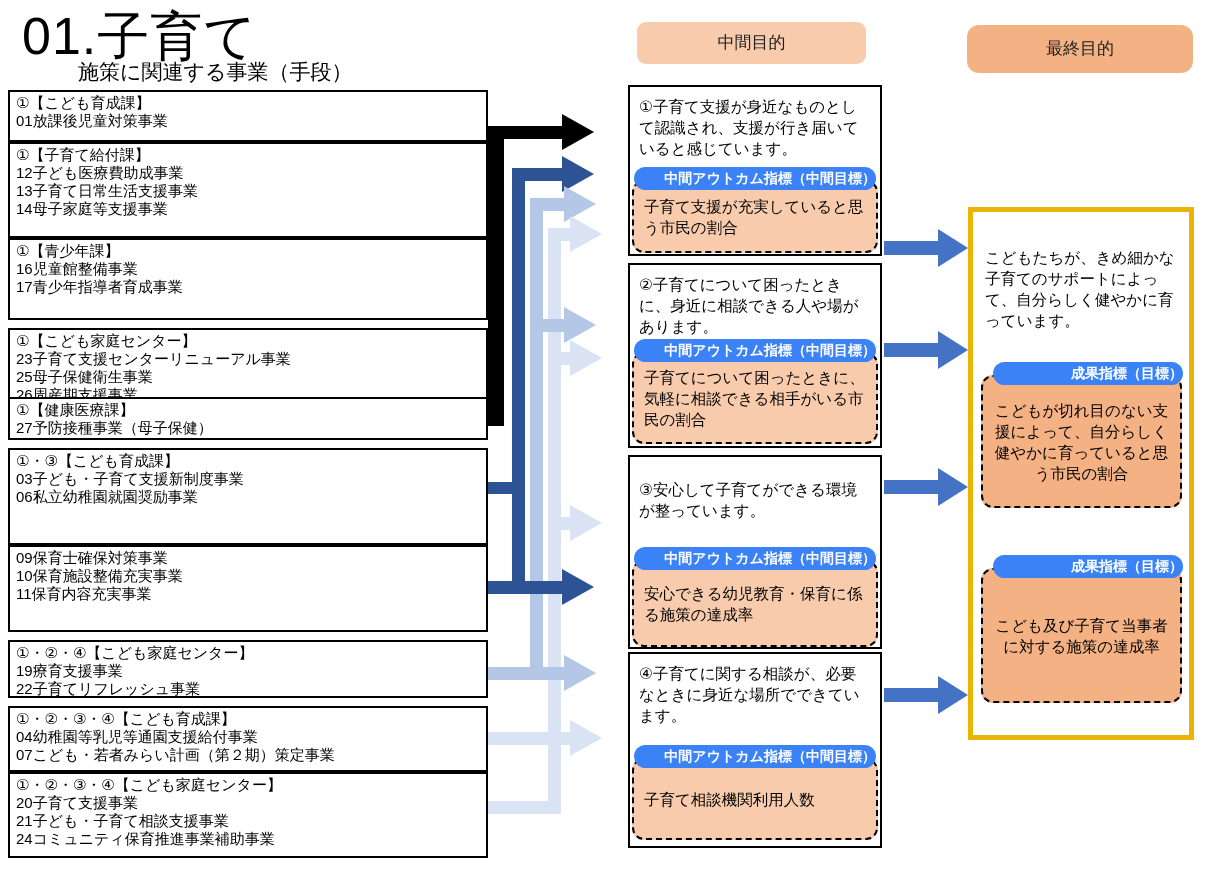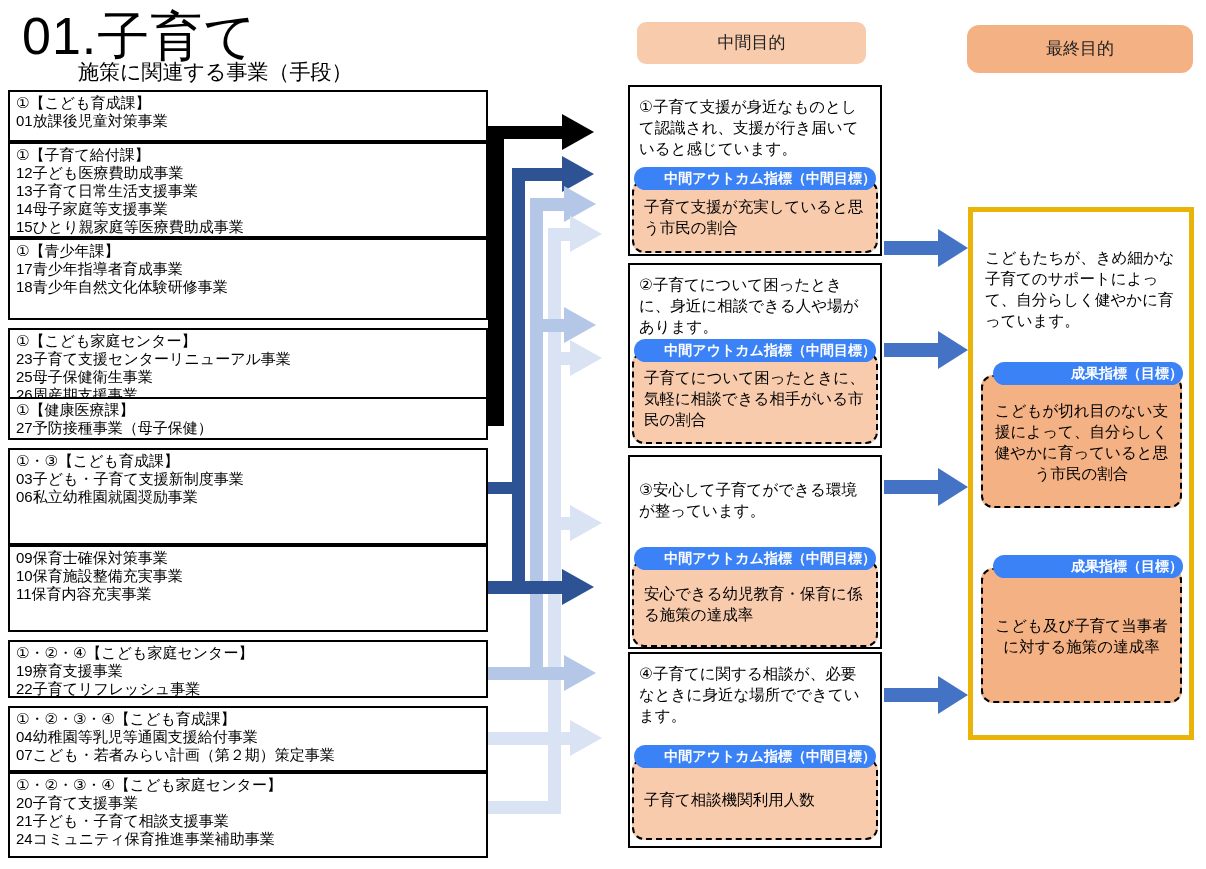--- a/index.html
+++ b/index.html
@@ -107,28 +107,27 @@
     <div>
         <div class="item-line">01放課後児童対策事業</div>
       </div>
   </div>
   <div class="lbox" style="top:142px;height:96px">
     <div class="hdrline">①【子育て給付課】</div>
     <div>
         <div class="item-line">12子ども医療費助成事業</div>
         <div class="item-line">13子育て日常生活支援事業</div>
         <div class="item-line">14母子家庭等支援事業</div>
-        <div class="item-line">15ひとり親家庭等医療費助成事業</div>
       </div>
   </div>
   <div class="lbox" style="top:238px;height:82px">
     <div class="hdrline">①【青少年課】</div>
     <div>
+        <div class="item-line">16児童館整備事業</div>
         <div class="item-line">17青少年指導者育成事業</div>
-        <div class="item-line">18青少年自然文化体験研修事業</div>
       </div>
   </div>
   <div class="lbox" style="top:328px;height:77px">
     <div class="hdrline">①【こども家庭センター】</div>
     <div>
         <div class="item-line">23子育て支援センターリニューアル事業</div>
         <div class="item-line">25母子保健衛生事業</div>
         <div class="item-line">26周産期支援事業</div>
       </div>
   </div>

